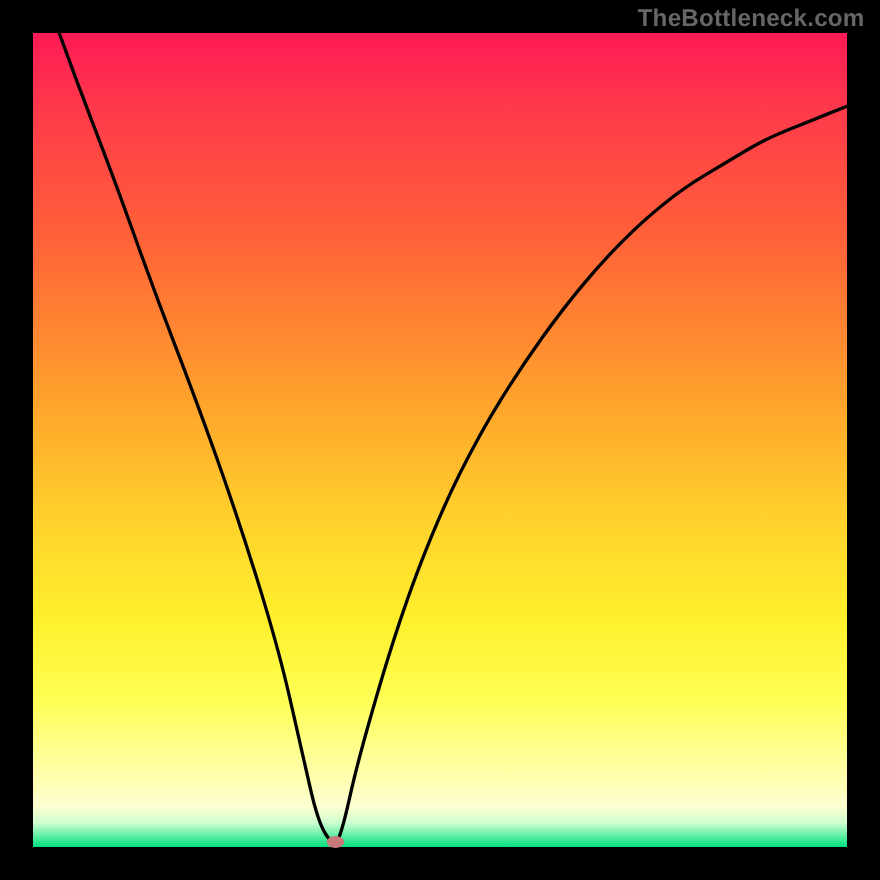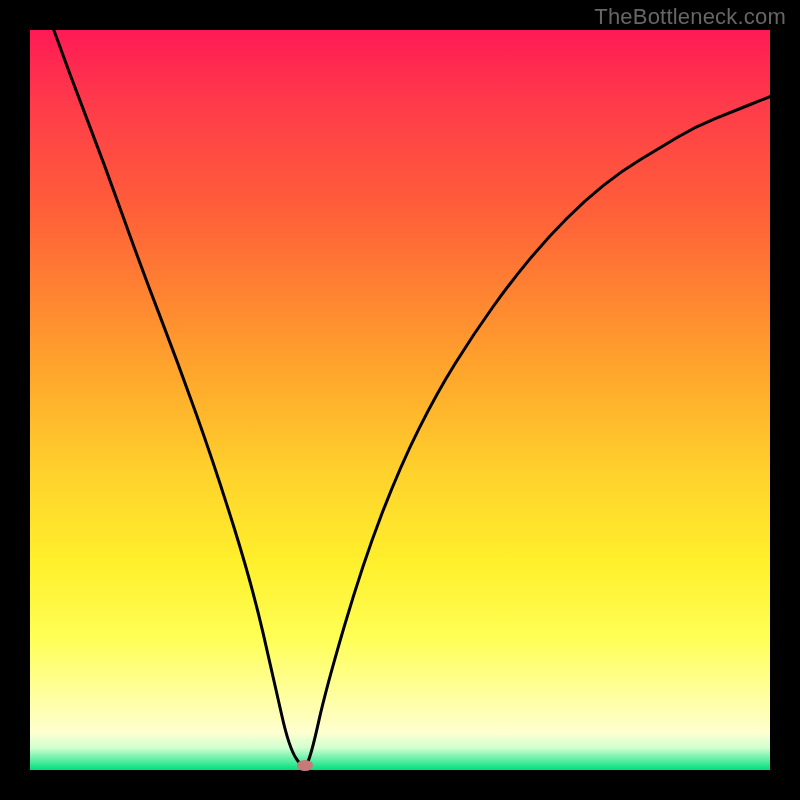--- a/index.html
+++ b/index.html
@@ -10,21 +10,21 @@
     position: relative;
     font-family: Arial, Helvetica, sans-serif;
     overflow: hidden;
   }
   .watermark {
     position: absolute;
     top: 4px;
     right: 14px;
     color: #666;
     font-size: 22px;
-    font-weight: 400;
+    font-weight: 700;
     z-index: 5;
     letter-spacing: 0.2px;
   }
   .plot-area {
     position: absolute;
     left: 30px;
     top: 30px;
     width: 740px;
     height: 740px;
     background: linear-gradient(

